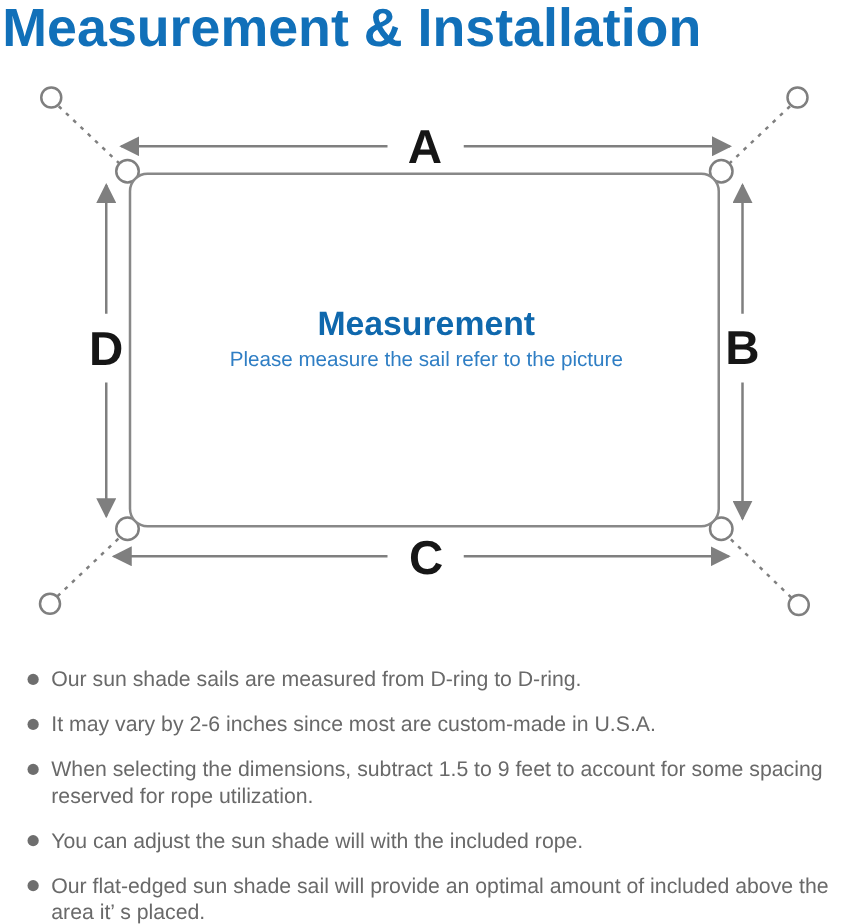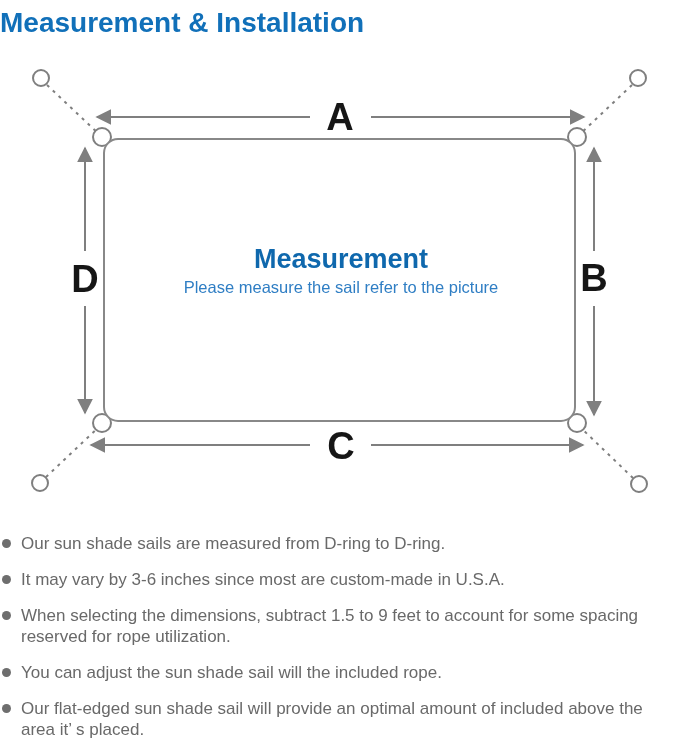--- a/index.html
+++ b/index.html
@@ -2,35 +2,35 @@
 <html><head>
 <meta charset="utf-8">
 <style>
   html,body{margin:0;padding:0;background:#ffffff;}
   body{
     width:679px;height:739px;position:relative;overflow:hidden;
     font-family:"Liberation Sans",sans-serif;
   }
   .page-title{
     position:absolute;top:0;left:0;width:561px;height:46px;
-    line-height:46px;text-align:left;
-    font-size:28px;font-weight:bold;color:#1170b9;
+    line-height:46px;text-align:right;
+    font-size:43px;font-weight:bold;color:#1170b9;
     letter-spacing:0px;margin:0;
   }
   .diagram-svg{position:absolute;top:0;left:0;}
   .svg-label{font-family:"Liberation Sans",sans-serif;font-weight:bold;font-size:38px;fill:#161616;}
   .svg-center-heading{font-family:"Liberation Sans",sans-serif;font-weight:bold;font-size:27px;fill:#0f68ad;}
   .svg-center-sub{font-family:"Liberation Sans",sans-serif;font-size:16.5px;fill:#2f7ec4;}
   .notes{
     position:absolute;top:533px;left:0;width:663px;
     margin:0;padding:0 8px 0 0;list-style:none;
   }
   .notes li{
     display:flex;align-items:flex-start;
-    padding-left:2px;margin:0 0 15px 0;
+    padding-left:22px;margin:0 0 15px 0;
     font-size:17px;line-height:21px;color:#696969;
   }
   .dot{
     flex:0 0 9px;width:9px;height:9px;border-radius:50%;
     background:#6e6e6e;margin:6px 10px 0 0;
   }
 </style>
 </head>
 <body>
 
@@ -86,27 +86,27 @@
   <text class="svg-center-sub" x="341" y="293" text-anchor="middle">Please measure the sail refer to the picture</text>
 </svg>
 
 <ul class="notes">
   <li>
     <span class="dot"></span>
     <span>Our sun shade sails are measured from D-ring to D-ring.</span>
   </li>
   <li>
     <span class="dot"></span>
-    <span>It may vary by 3-6 inches since most are custom-made in U.S.A.</span>
+    <span>It may vary by 2-6 inches since most are custom-made in U.S.A.</span>
   </li>
   <li>
     <span class="dot"></span>
     <span>When selecting the dimensions, subtract 1.5 to 9 feet to account for some spacing reserved for rope utilization.</span>
   </li>
   <li>
     <span class="dot"></span>
-    <span>You can adjust the sun shade sail will the included rope.</span>
+    <span>You can adjust the sun shade will with the included rope.</span>
   </li>
   <li>
     <span class="dot"></span>
     <span>Our flat-edged sun shade sail will provide an optimal amount of included above the area it’ s placed.</span>
   </li>
 </ul>
 
 </body></html>

